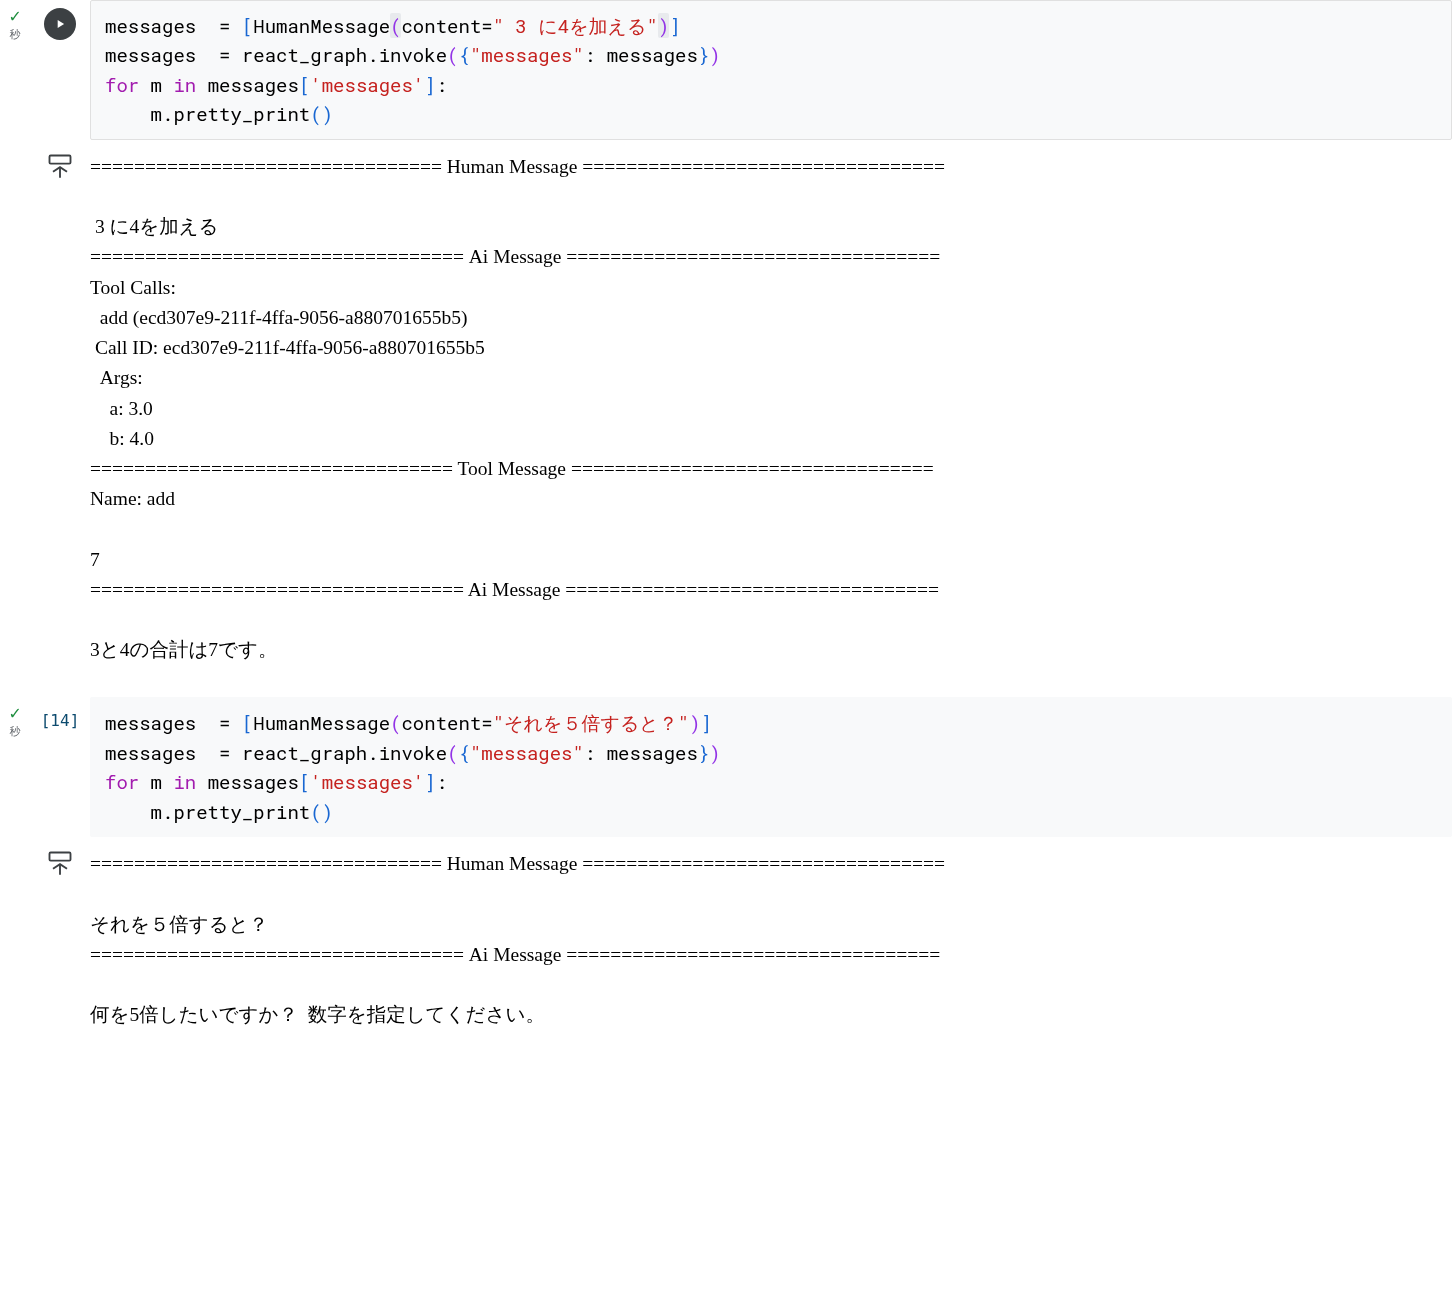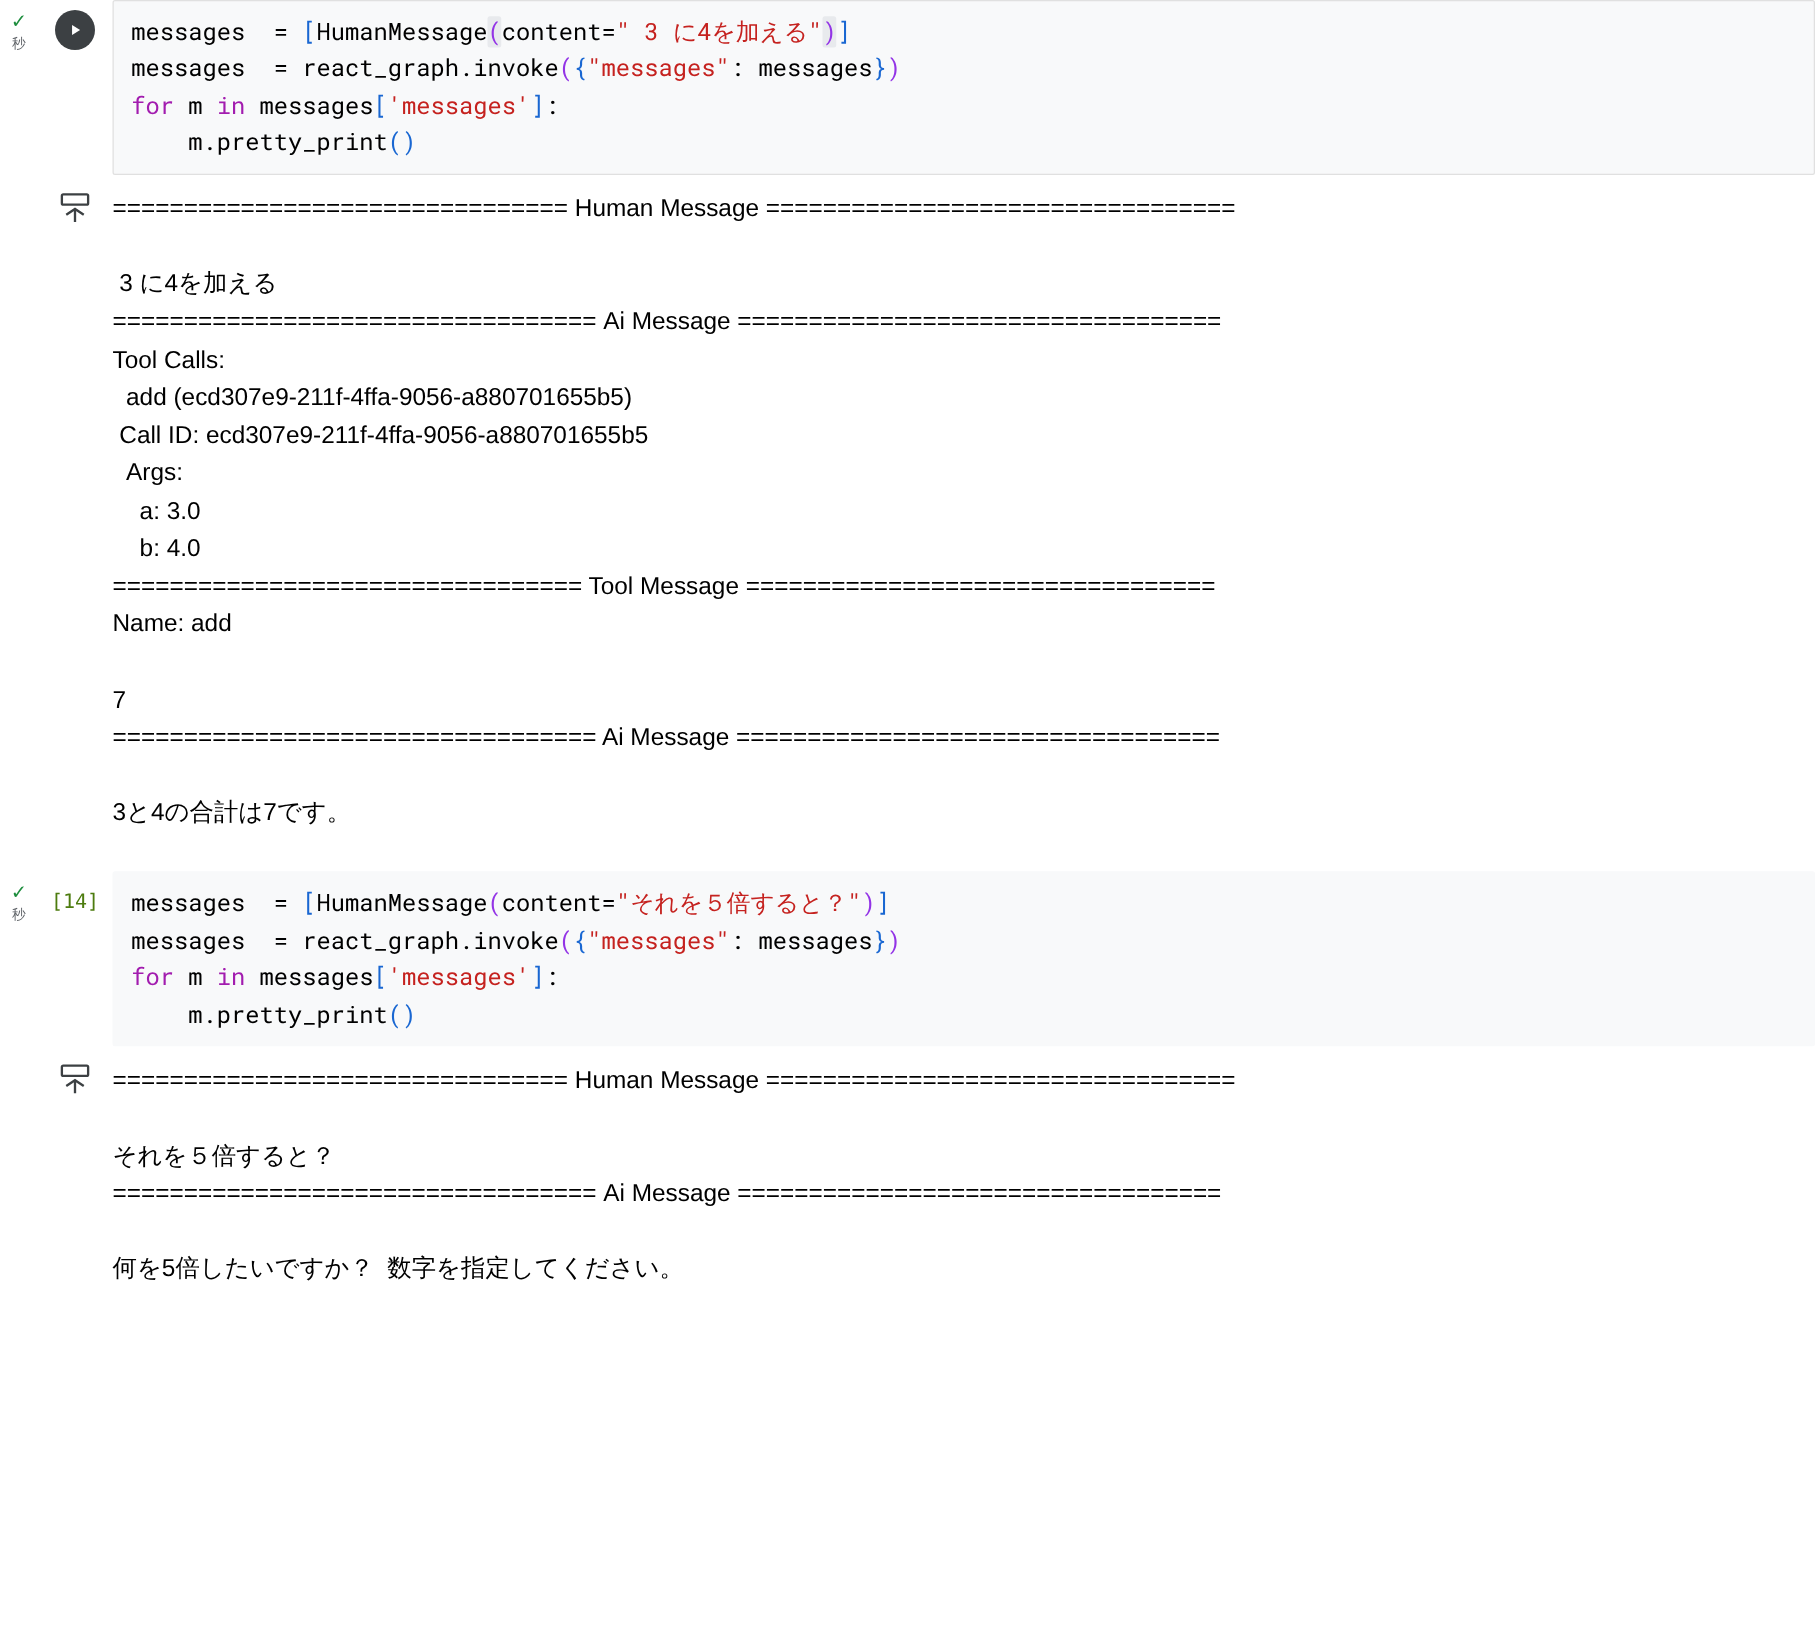--- a/index.html
+++ b/index.html
@@ -56,21 +56,21 @@
     width: 32px;
     height: 32px;
     border-radius: 50%;
     background: #3c4043;
     display: flex;
     align-items: center;
     justify-content: center;
   }
   .play-btn svg { fill: #fff; }
   .exec-count {
-    color: #4d7c0f;
+    color: #0c4a6e;
     font-family: monospace;
     font-size: 16px;
     padding-top: 6px;
   }
   .code-area {
     flex: 1;
     background: #f8f9fa;
     padding: 10px 14px;
     border-radius: 2px;
     font-family: "Roboto Mono", Menlo, monospace;
@@ -98,21 +98,21 @@
   }
   .output-toggle svg {
     width: 28px;
     height: 28px;
     stroke: #3c4043;
     fill: none;
     stroke-width: 1.6;
   }
   .output-body {
     flex: 1;
-    font-family: Liberation Sans, sans-serif;
+    font-family: Liberation Serif, serif;
     font-size: 19.5px;
     line-height: 1.55;
     white-space: pre-wrap;
     padding: 4px 0 12px 0;
   }
   
   .tk-kw   { color: #a21caf; }  
   .tk-op   { color: #000; }
   .tk-str  { color: #c5221f; }
   .tk-brk  { color: #1967d2; }

